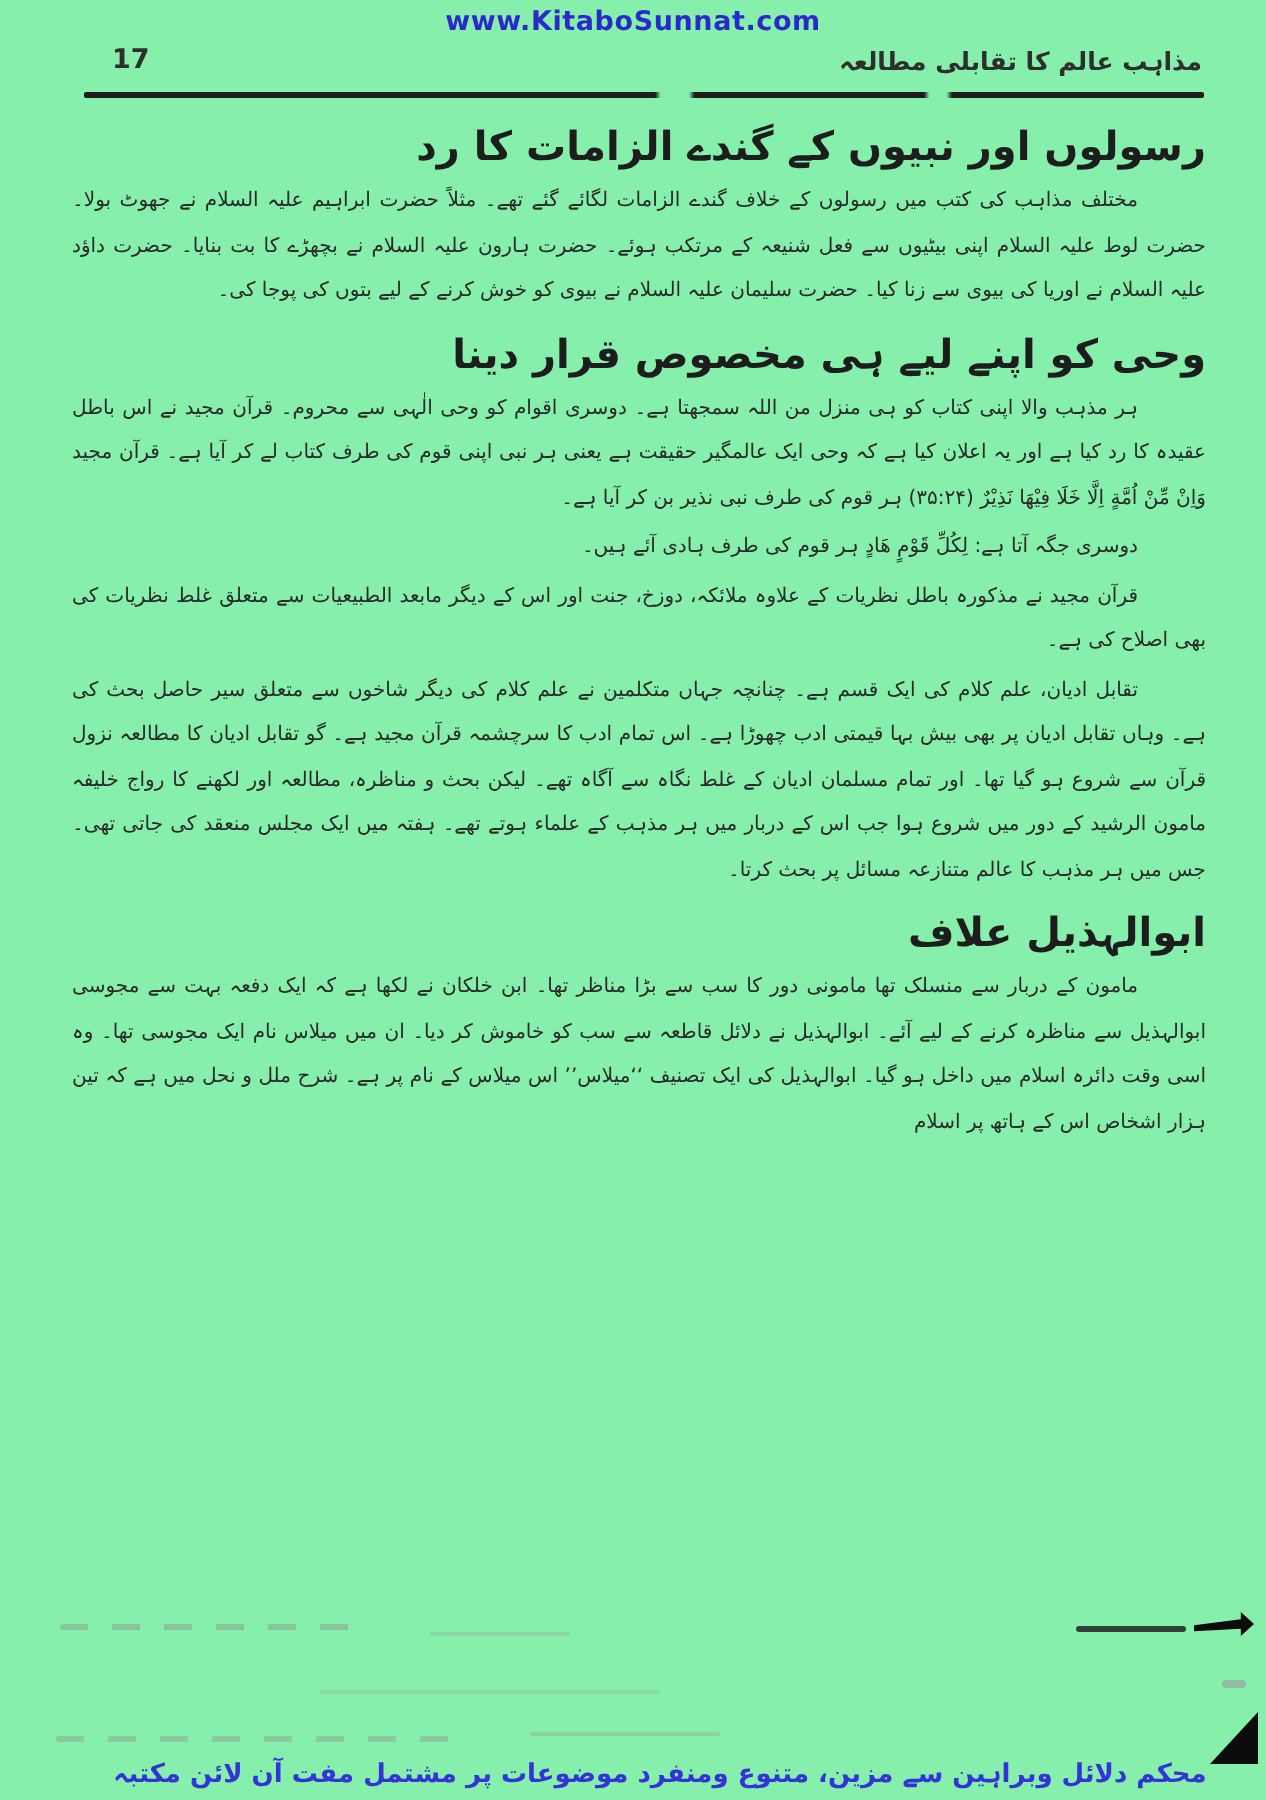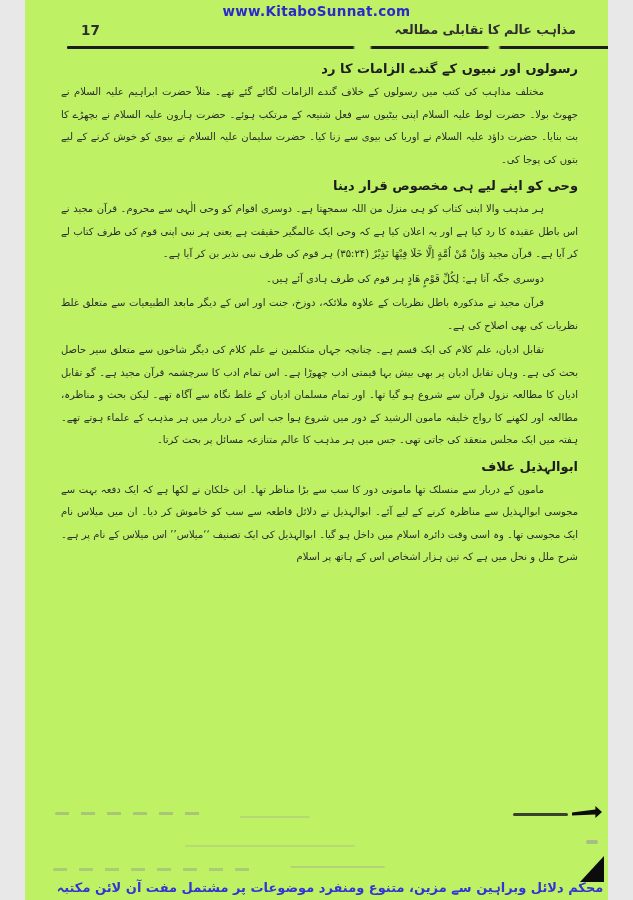--- a/index.html
+++ b/index.html
@@ -1,40 +1,40 @@
 <!DOCTYPE html>
 <html><head>
 <meta charset="utf-8">
 <style>
   html, body { margin: 0; padding: 0; background: #e8e8e8; }
   .page {
     position: relative;
-    width: 583px;
+    width: 633px;
     height: 900px;
     margin: 0 auto;
-    background: #bef264;
+    background: #86efac;
     overflow: hidden;
     font-family: "DejaVu Sans", sans-serif;
     color: #262626;
   }
   .watermark-url {
     position: absolute;
     top: 3px; left: 0; right: 0;
     text-align: center;
     font-size: 13.5px;
     font-weight: bold;
     letter-spacing: 0.3px;
     color: #2a2acb;
   }
   .header-row {
     position: absolute;
     top: 22px; left: 44px; right: 32px;
     display: flex;
     justify-content: space-between;
-    align-items: flex-start;
+    align-items: center;
   }
   .page-number {
     font-size: 13.5px;
     font-weight: bold;
     color: #2e2e2e;
     padding-left: 12px;
   }
   .running-title {
     direction: rtl;
     font-size: 12.5px;
@@ -52,21 +52,21 @@
       #1d1d1d 77.5%, #1d1d1d 100%);
     border-radius: 1px;
   }
   .content {
     position: absolute;
     top: 54px; left: 36px; right: 30px;
     direction: rtl;
   }
   .content h2 {
     margin: 7px 0 5px 0;
-    font-size: 13px;
+    font-size: 20px;
     font-weight: bold;
     color: #1d1d1d;
     text-align: right;
     letter-spacing: 0;
   }
   .content p {
     margin: 0 0 2px 0;
     font-size: 10px;
     line-height: 22.5px;
     text-align: justify;

